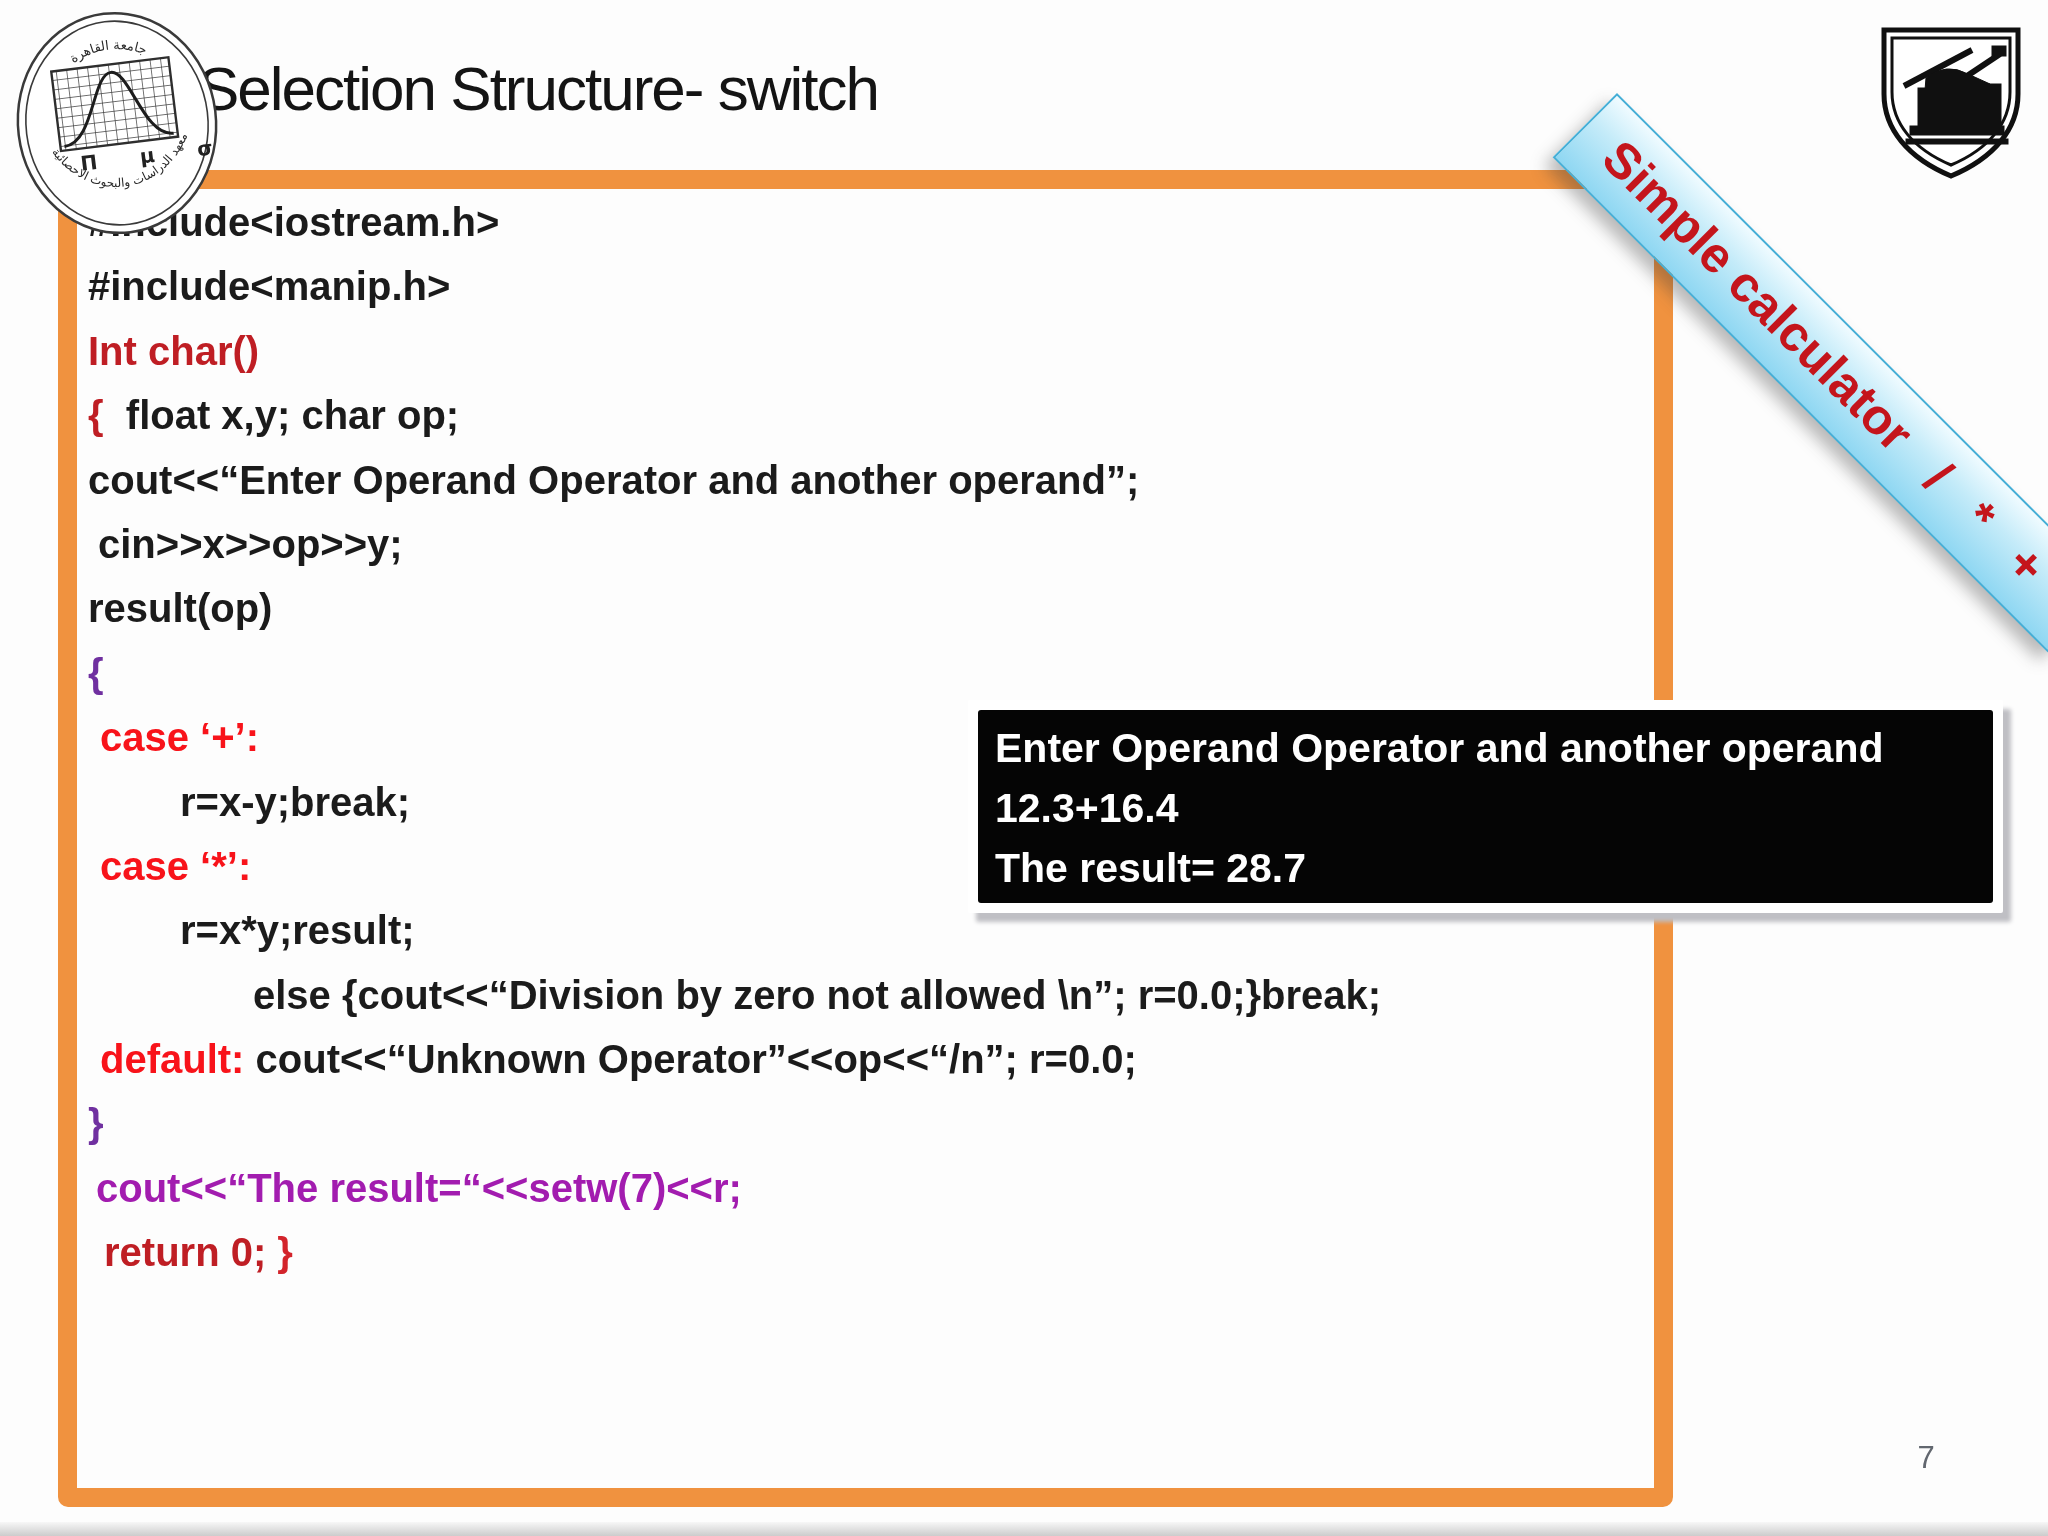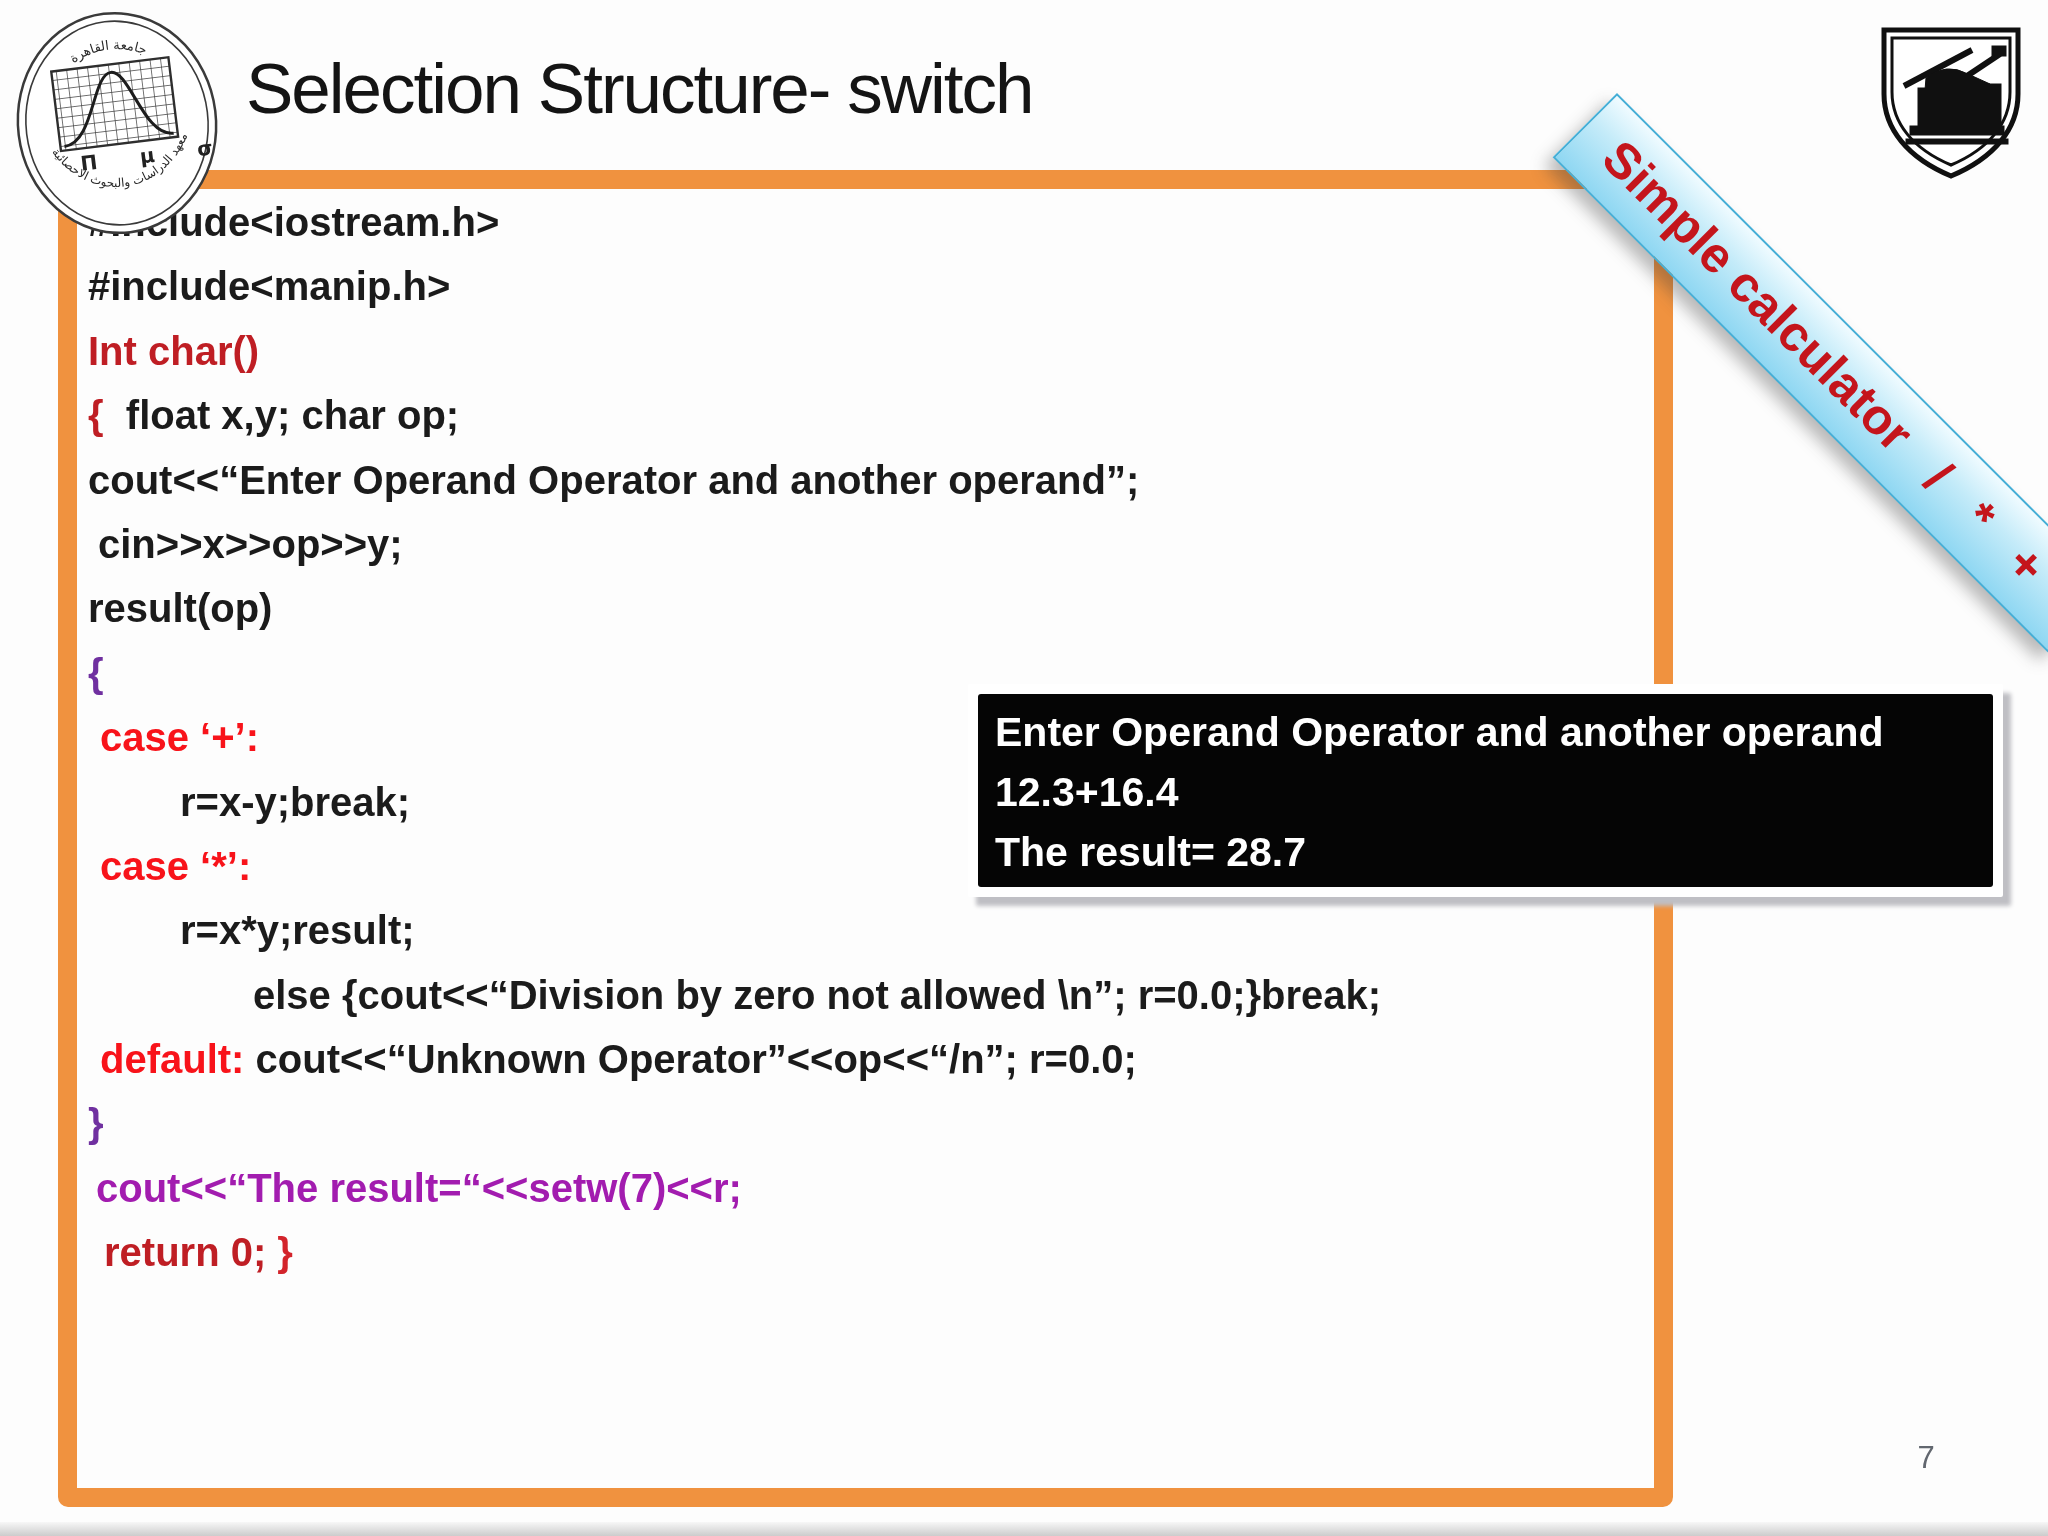--- a/index.html
+++ b/index.html
@@ -6,22 +6,22 @@
   body{
     width:2048px;height:1536px;overflow:hidden;position:relative;
     background:#fdfdfd;
     font-family:"Liberation Sans", sans-serif;
   }
   .abs{position:absolute;}
 
   
   .slide-title{
     left:198px;top:30px;width:1500px;
-    font-size:71px;line-height:118px;font-weight:400;
-    color:#141414;letter-spacing:-2px;white-space:pre;margin-left:48px;
+    font-size:62px;line-height:118px;font-weight:400;
+    color:#141414;letter-spacing:-2px;white-space:pre;
   }
 
   
   .orange-frame{
     left:58px;top:170px;width:1615px;height:1337px;
     box-sizing:border-box;border:19px solid #f0923f;border-radius:10px;
     background:transparent;z-index:1;
   }
 
   
@@ -30,21 +30,21 @@
   .seg{white-space:pre;}
   .sg-black{color:#1b1b1b}
   .sg-darkred{color:#bf1e24}
   .sg-red{color:#f8131a}
   .sg-purple{color:#7030a0}
   .sg-green{color:#a21caf}
   .sg-crimson{color:#d3242b}
 
   
   .console-frame{
-    left:968px;top:684px;width:1035px;height:213px;
+    left:968px;top:700px;width:1035px;height:213px;
     box-sizing:border-box;background:#ffffff;padding:10px;
     box-shadow:8px 9px 4px #bfbfc4;z-index:3;border-radius:2px;
   }
   .console-screen{
     width:100%;height:100%;box-sizing:border-box;background:#050505;
     border-radius:3px;padding:8px 0 0 17px;
   }
   .console-line{
     color:#ffffff;font-size:41px;line-height:60px;font-weight:700;white-space:pre;
   }

